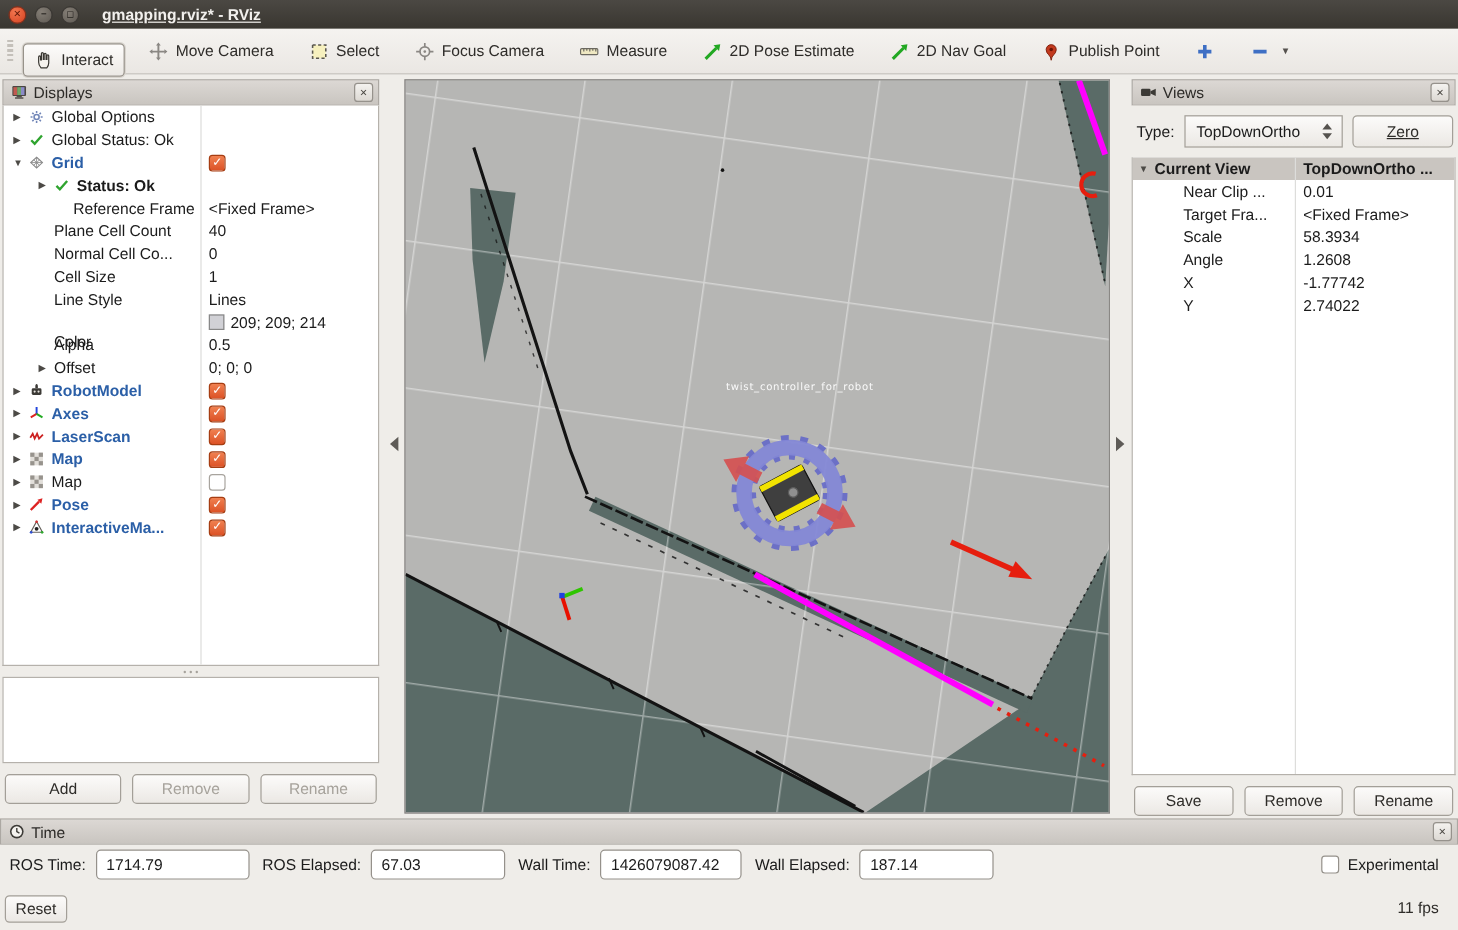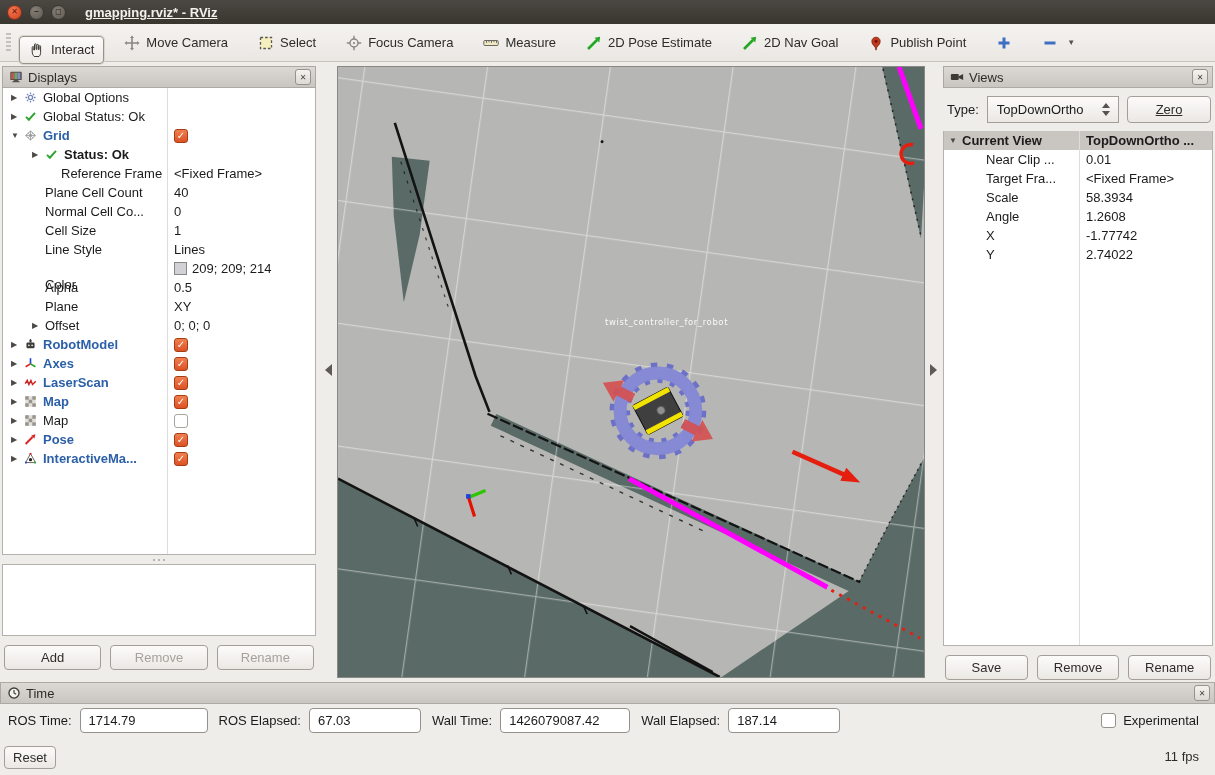--- a/index.html
+++ b/index.html
@@ -335,29 +335,20 @@
               <span class="lbl">209; 209; 214</span>
             </span>
           </div>
           <div class="tree-row">
             <span class="cell-name" style="width: 164px; padding-left: 29px;">
               <span class="expander"></span>
               <span class="lbl plain">Alpha</span>
             </span>
             <span class="cell-value">
               <span class="lbl">0.5</span>
-            </span>
-          </div>
-          <div class="tree-row">
-            <span class="cell-name" style="width: 164px; padding-left: 29px;">
-              <span class="expander"></span>
-              <span class="lbl plain">Plane</span>
-            </span>
-            <span class="cell-value">
-              <span class="lbl">XY</span>
             </span>
           </div>
           <div class="tree-row">
             <span class="cell-name" style="width: 164px; padding-left: 29px;">
               <span class="expander">▶</span>
               <span class="lbl plain">Offset</span>
             </span>
             <span class="cell-value">
               <span class="lbl">0; 0; 0</span>
             </span>
@@ -694,21 +685,21 @@
           <span class="time-field">
             <span>ROS Time:</span>
             <input class="time-input" readonly="" value="1714.79" style="width: 128px;">
           </span>
           <span class="time-field">
             <span>ROS Elapsed:</span>
             <input class="time-input" readonly="" value="67.03" style="width: 112px;">
           </span>
           <span class="time-field">
             <span>Wall Time:</span>
-            <input class="time-input" readonly="" value="1426079087.42" style="width: 130px;">
+            <input class="time-input" readonly="" value="1426079087.42" style="width: 118px;">
           </span>
           <span class="time-field">
             <span>Wall Elapsed:</span>
             <input class="time-input" readonly="" value="187.14" style="width: 112px;">
           </span>
         </span>
       <span class="t-spacer"></span>
       <span class="exp-wrap">
         <span class="exp-check"></span>
         <span>Experimental</span>

